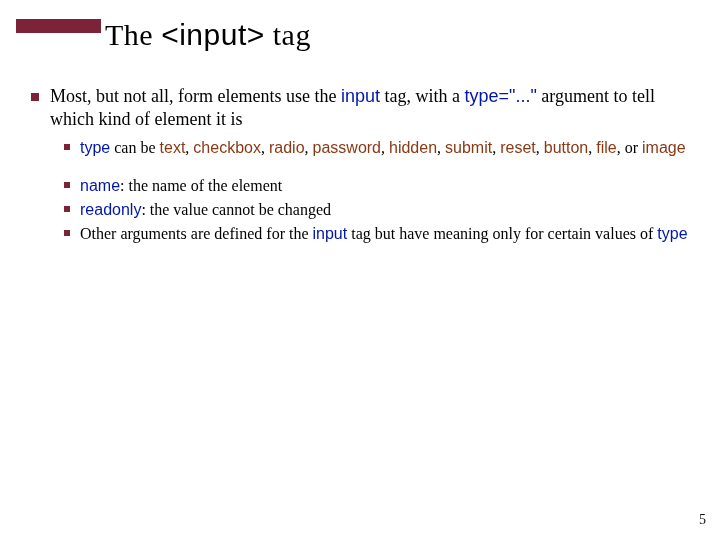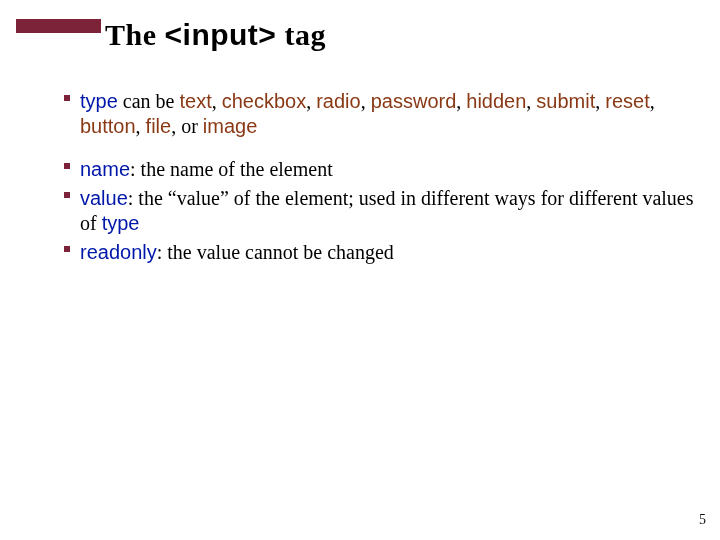--- a/index.html
+++ b/index.html
@@ -18,21 +18,21 @@
     left: 16px;
     width: 85px;
     height: 14px;
     background: #7c2339;
   }
   .title {
     position: absolute;
     top: 18px;
     left: 105px;
     font-size: 30px;
-    font-weight: bold;
+    font-weight: normal;
     letter-spacing: 0.5px;
   }
   .title .code { font-family: Verdana, Arial, sans-serif; }
   .content {
     position: absolute;
     top: 85px;
     left: 20px;
     width: 680px;
     font-size: 18px;
     line-height: 1.25;
@@ -48,21 +48,21 @@
     align-items: flex-start;
     padding-top: 8px;
   }
   .bullet-1 .marker span {
     width: 8px; height: 8px; background: #7c2339;
   }
   .bullet-1 .body { flex: 1; }
   .bullet-2 {
     display: flex;
     margin: 4px 0 4px 34px;
-    font-size: 20px;
+    font-size: 16px;
     line-height: 1.25;
     justify-content: flex-end;
   }
   .bullet-2 .marker {
     flex: 0 0 26px;
     display: flex;
     justify-content: center;
     align-items: flex-start;
     padding-top: 6px;
   }
@@ -83,41 +83,47 @@
 </style>
 </head>
 <body>
 
 <div class="accent-bar"></div>
 <div class="title">
   <span>The </span><span class="code">&lt;</span><span class="code">input</span><span class="code">&gt;</span><span> tag</span>
 </div>
 
 <div class="content" id="content">
+    <div class="bullet-1">
+      <div class="marker">
+        <span></span>
+      </div>
+      <div class="body"><span>Most, but not all, form elements use the </span><span class="code blue">input</span><span> tag, with a </span><span class="code blue">type="..."</span><span> argument to tell which kind of element it is</span></div>
+    </div>
     <div class="bullet-2">
       <div class="marker">
         <span></span>
       </div>
       <div class="body"><span class="code blue">type</span><span> can be </span><span class="code brown">text</span><span>, </span><span class="code brown">checkbox</span><span>, </span><span class="code brown">radio</span><span>, </span><span class="code brown">password</span><span>, </span><span class="code brown">hidden</span><span>, </span><span class="code brown">submit</span><span>, </span><span class="code brown">reset</span><span>, </span><span class="code brown">button</span><span>, </span><span class="code brown">file</span><span>, or </span><span class="code brown">image</span></div>
     </div>
     <div style="height: 10px;"></div>
     <div class="bullet-2">
       <div class="marker">
         <span></span>
       </div>
       <div class="body"><span class="code blue">name</span><span>: the name of the element</span></div>
     </div>
     <div class="bullet-2">
       <div class="marker">
         <span></span>
       </div>
-      <div class="body"><span class="code blue">value</span><span>: the “value” of the element; used in different ways for different values of </span><span class="code blue">type</span></div>
+      <div class="body"><span class="code blue">readonly</span><span>: the value cannot be changed</span></div>
     </div>
     <div class="bullet-2">
       <div class="marker">
         <span></span>
       </div>
-      <div class="body"><span class="code blue">readonly</span><span>: the value cannot be changed</span></div>
+      <div class="body"><span>Other arguments are defined for the </span><span class="code blue">input</span><span> tag but have meaning only for certain values of </span><span class="code blue">type</span></div>
     </div>
     <div style="height: 10px;"></div>
   </div>
 
 <div class="page-num">5</div>
 
 </body></html>

